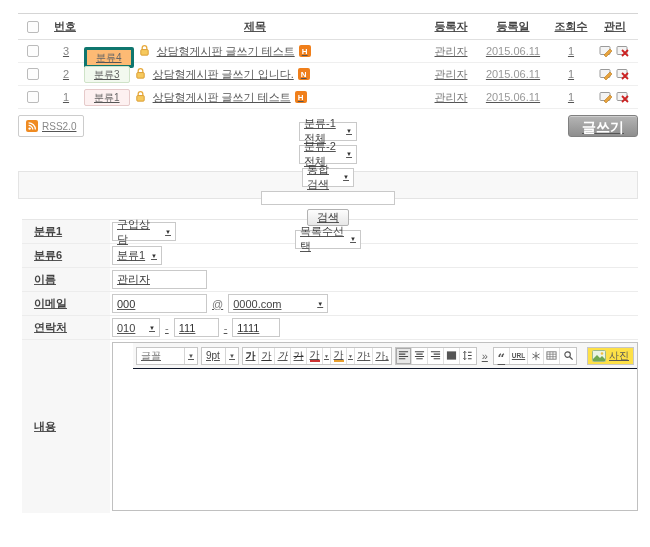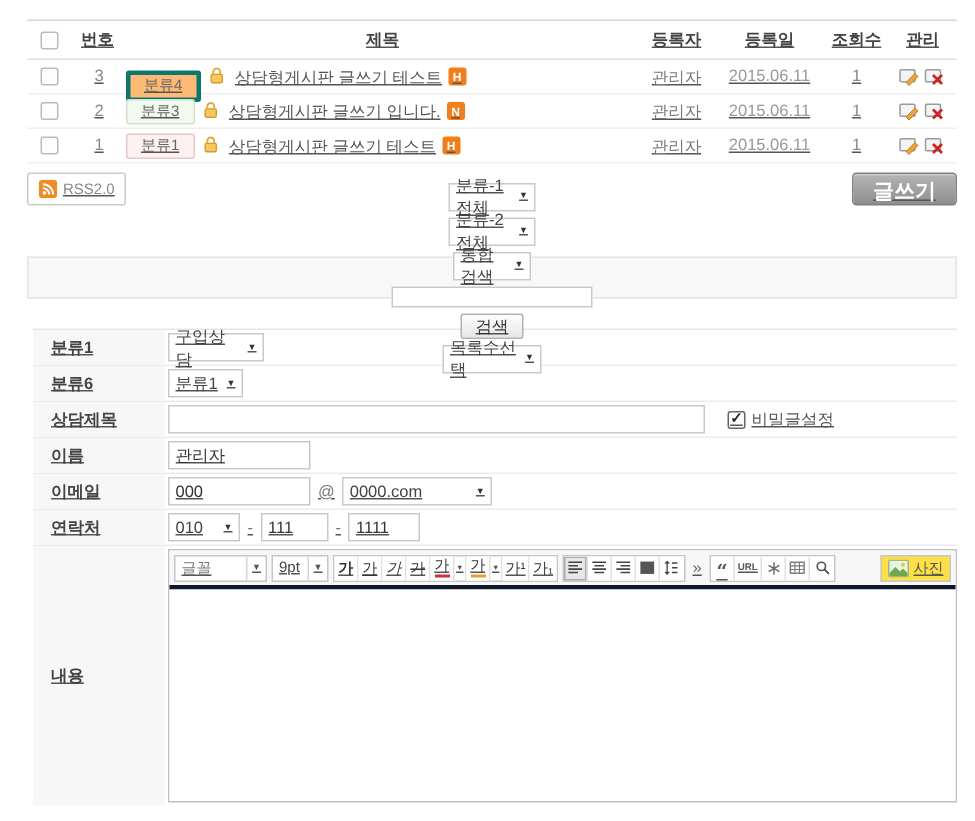--- a/index.html
+++ b/index.html
@@ -65,22 +65,22 @@
   .frow { display:flex; border-bottom:1px solid #ececec; min-height:23px; align-items:stretch; }
   .flabel { width:88px; background:#f7f7f7; color:#444; font-weight:bold;
     display:flex; align-items:center; padding-left:12px; flex-shrink:0; }
   .fvalue { flex:1; display:flex; align-items:center; gap:5px; padding:2px 0 2px 2px; }
   .frow.content-row { height:173px; border-bottom:none; }
   .sep { color:#777; }
   .secret { display:flex; align-items:center; gap:4px; margin-left:10px; color:#555; }
 
   
   .editor { flex:1; border:1px solid #c0c0c0; align-self:stretch; display:flex; flex-direction:column; background:#fff; }
-  .toolbar { height:26px; background:#f7f7f7; border-bottom:3px solid #0f172a; display:flex;
-    align-items:center; gap:3px; padding:0 3px; }
+  .toolbar { height:26px; background:#f7f7f7; border-bottom:1px solid #0f172a; display:flex;
+    align-items:center; gap:3px; padding:0 3px;margin-left:20px; }
   .tb-select { display:inline-flex; align-items:center; background:#fff; border:1px solid #c6c6c6;
     height:18px; cursor:pointer; }
   .tb-select .lbl { padding:0 4px; color:#777; font-size:10px; }
   .tb-select .arr { border-left:1px solid #d5d5d5; padding:0 3px; font-size:6px; color:#555; align-self:stretch; display:flex; align-items:center; }
   .tb-group { display:inline-flex; border:1px solid #c6c6c6; background:#fff; height:18px; align-items:stretch; }
   .tb-btn { min-width:16px; padding:0 2px; display:flex; align-items:center; justify-content:center;
     border-right:1px solid #e0e0e0; font-size:10px; color:#333; cursor:pointer; background:#fff; }
   .tb-btn:last-child { border-right:none; }
   .tb-btn.active { background:#e7e7e7; box-shadow:inset 0 0 0 1px #aaa; }
   .tb-caret { min-width:8px; border-right:1px solid #e0e0e0; display:flex; align-items:center; justify-content:center;
@@ -278,30 +278,20 @@
     <div class="frow">
       <span class="flabel">분류6</span>
       <span class="fvalue">
         <span class="select" style="width:50px">
           <span>분류1</span>
           <span class="sel-arrow">▼</span>
         </span>
       </span>
     </div>
 
-    <div class="frow">
-      <span class="flabel">상담제목</span>
-      <span class="fvalue">
-        <input class="text-input" style="width: 358px;">
-        <span class="secret">
-          <span class="checkbox checked">✓</span>
-          <span>비밀글설정</span>
-        </span>
-      </span>
-    </div>
 
     <div class="frow">
       <span class="flabel">이름</span>
       <span class="fvalue">
         <input class="text-input" style="width: 95px;" value="관리자">
       </span>
     </div>
 
     <div class="frow">
       <span class="flabel">이메일</span>

